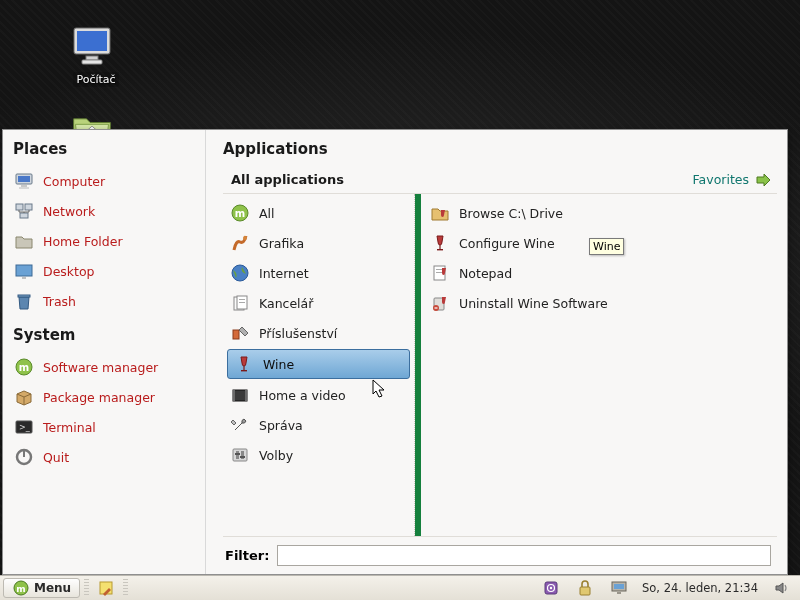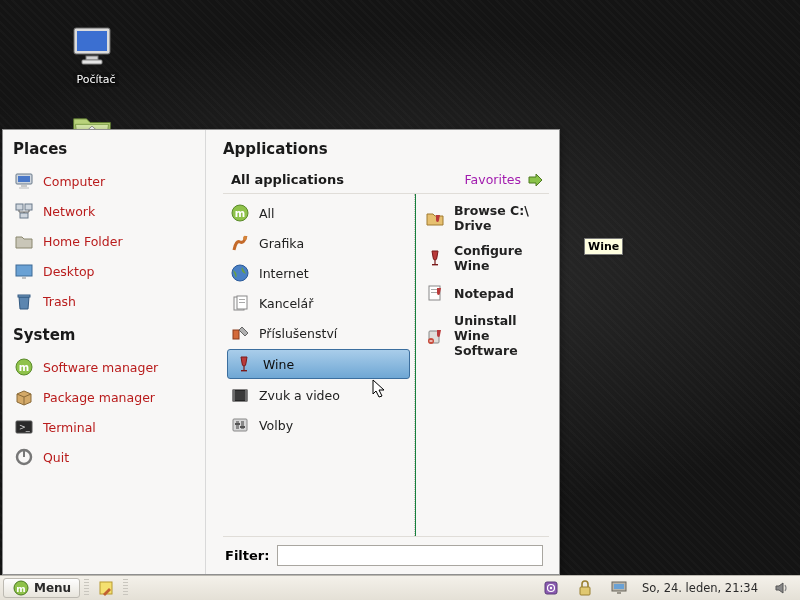--- a/index.html
+++ b/index.html
@@ -17,42 +17,42 @@
   position: absolute; width: 80px; text-align: center; color: #fff;
   font-size: 11px; text-shadow: 1px 1px 2px #000; cursor: pointer;
 }
 .desktop-icon .di-img { width: 48px; height: 48px; margin: 0 auto 2px; display:flex;align-items:center;justify-content:center; }
 .desktop-icon .di-label { background: rgba(0,0,0,0.15); display:inline-block; padding:1px 3px; border-radius:2px;margin-left:8px; }
 
 .monitor-svg { width:48px;height:48px; }
 .folder-svg { width:44px;height:44px; }
 
 .menu-window {
-  position: absolute; left: 2px; top: 129px; width: 558px; height: 446px;
+  position: absolute; left: 2px; top: 129px; width: 786px; height: 446px;
   background: #f8f7f6; border: 1px solid #8f8f8f; box-shadow: 2px 2px 6px rgba(0,0,0,0.3);
   display: flex; flex-direction: row;
 }
 .menu-left { width: 202px; padding: 10px 4px 8px 10px; border-right: none; overflow:hidden; }
 .menu-left h3 { font-size: 15px; font-weight: bold; color: #1a1a1a; margin-bottom: 8px; }
 .menu-left .section2 { margin-top: 10px; }
 .menu-item {
   display: flex; align-items: center; gap: 8px; padding: 5px 2px 5px 0;
   font-size: 12.5px; color: #b91c1c; cursor: pointer;
 }
 .menu-item .mi-icon { width: 22px; height: 20px; display:flex;align-items:center;justify-content:center; flex-shrink:0; }
 
 .menu-right { flex: 1; display: flex; flex-direction: column; padding: 10px 10px 8px 18px; position:relative;border-radius:17px; }
 .menu-right .hr-border { position:absolute; left:0; top:0; bottom:0; width:1px; background:linear-gradient(#d9d9d9,#d9d9d9); }
 .menu-right h3 { font-size: 15px; font-weight: bold; color: #1a1a1a; margin-bottom: 14px; }
 .apps-header { display:flex; align-items:center; justify-content:space-between; padding: 0 6px 6px 8px; }
 .apps-header .ah-title { font-weight: bold; font-size: 13px; color:#1a1a1a; }
-.apps-header .ah-fav { display:flex;align-items:center;gap:6px; font-size:12.5px; color:#a21caf; cursor:pointer; }
+.apps-header .ah-fav { display:flex;align-items:center;gap:6px; font-size:12.5px; color:#0f766e; cursor:pointer; }
 .apps-body { flex:1; display:flex; flex-direction:row; border-top:1px solid #e0ddd8; border-bottom:1px solid #e0ddd8; }
 .apps-cats { width: 192px; padding: 4px 0; border-right: 1px dotted #c8c4bd; overflow:hidden; }
-.apps-list { flex:1; padding: 4px 2px; border-left: 1px solid #15803d; position:relative;font-weight:bold; }
+.apps-list { flex:1; padding: 4px 2px; border-left: 6px solid #15803d; position:relative; }
 .cat-item, .app-item {
   display:flex; align-items:center; gap:8px; padding:5px 6px; font-size:12.5px;
   color:#222; cursor:pointer;
 }
 .cat-item .mi-icon, .app-item .mi-icon { width:22px;height:20px;display:flex;align-items:center;justify-content:center;flex-shrink:0; }
 .cat-item.selected {
   background: linear-gradient(#a9cdea, #6fa7d4);
   border: 1px solid #3b6e9e; border-radius: 3px;
   margin: 1px 4px; padding: 4px 5px;
   color:#0e0e0e;
@@ -280,21 +280,30 @@
           <span>Wine</span>
         </div>
         <div class="cat-item">
           <span class="mi-icon">
               <svg width="20" height="18" viewBox="0 0 20 18">
                 <rect x="3" y="4" width="14" height="11" fill="#3a3a3a" stroke="#111"></rect>
                 <rect x="3" y="4" width="2" height="11" fill="#6a6a6a"></rect>
                 <rect x="15" y="4" width="2" height="11" fill="#6a6a6a"></rect>
               </svg>
             </span>
-          <span>Zvuk a video</span>
+          <span>Home a video</span>
+        </div>
+        <div class="cat-item">
+          <span class="mi-icon">
+              <svg width="20" height="18" viewBox="0 0 20 18">
+                <path d="M5 14 L12 7 Q15 8 16 5 L14 3 Q11 4 12 7" fill="#9a9a9a" stroke="#555"></path>
+                <path d="M3 4 L6 7 L4 9 L1 6 Z" fill="#c0c0c0" stroke="#666"></path>
+              </svg>
+            </span>
+          <span>Správa</span>
         </div>
         <div class="cat-item">
           <span class="mi-icon">
               <svg width="20" height="18" viewBox="0 0 20 18">
                 <rect x="3" y="3" width="14" height="12" rx="1" fill="#d8d8d8" stroke="#888"></rect>
                 <rect x="6" y="5" width="3" height="8" fill="#888"></rect>
                 <rect x="11" y="5" width="3" height="8" fill="#888"></rect>
                 <rect x="5" y="7" width="5" height="2" fill="#555"></rect>
                 <rect x="10" y="10" width="5" height="2" fill="#555"></rect>
               </svg>

